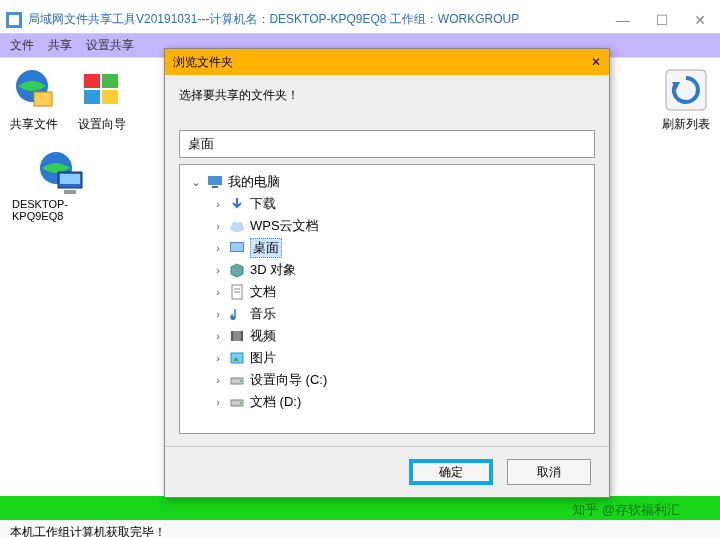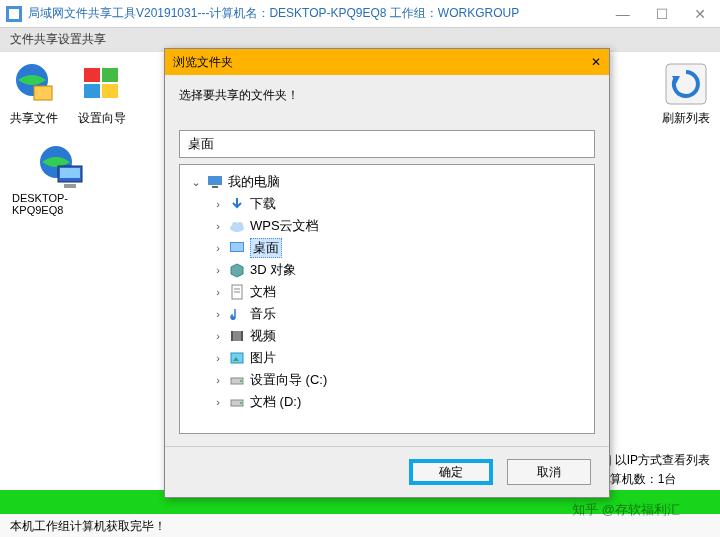--- a/index.html
+++ b/index.html
@@ -1,23 +1,23 @@
 <!DOCTYPE html>
 <html><head>
 <meta charset="utf-8">
 <style>
 * { box-sizing: border-box; margin: 0; padding: 0; font-family: "Microsoft YaHei", sans-serif; }
 body { width: 720px; height: 537px; background: #fff; overflow: hidden; position: relative; }
 
-.titlebar { height: 28px; background: #fff; border-bottom: 1px solid #d0d0d0; display: flex; align-items: center; padding: 0 6px; font-size: 12px; color: #2a6fb5; }
+.titlebar { height: 28px; background: #fff; border-bottom: 1px solid #d0d0d0; display: flex; align-items: center; padding: 0 6px; font-size: 12px; color: #2a6fb5; margin-top: 6px; }
 .titlebar .icon { width: 16px; height: 16px; margin-right: 6px; }
 .titlebar .controls { margin-left: auto; display: flex; gap: 10px; color: #888; font-size: 14px; }
 .titlebar .controls span { padding: 2px 8px; cursor: default; }
 
-.menubar { height: 24px; background: #e5e5e5; display: flex; align-items: center; padding: 0 10px; font-size: 12px; color: #333; border-bottom: 1px solid #e0e0e0; }
+.menubar { height: 24px; background: #c4b5fd; display: flex; align-items: center; padding: 0 10px; font-size: 12px; color: #333; gap: 14px; border-bottom: 1px solid #e0e0e0; }
 
 .toolbar { height: 82px; background: #fff; display: flex; align-items: center; padding: 4px 10px; gap: 20px; }
 .tool-btn { display: flex; flex-direction: column; align-items: center; font-size: 12px; gap: 2px; }
 .tool-btn .ic { width: 48px; height: 48px; display: flex; align-items: center; justify-content: center; }
 
 .mainarea { position: relative; height: 356px; background: #fff; padding: 10px 12px; }
 .desktop-item { display: flex; flex-direction: column; align-items: center; font-size: 11px; width: 100px; }
 .desktop-item .ic { width: 48px; height: 48px; }
 
 .greenbar { height: 24px; background: #18d41a; }
@@ -112,27 +112,20 @@
           <circle cx="18" cy="18" r="16" fill="#2a7ad4"></circle>
           <path d="M4 18 Q18 8 32 18 Q18 28 4 18" fill="#3c5"></path>
           <rect x="20" y="22" width="24" height="16" fill="#36c" stroke="#135"></rect>
           <rect x="22" y="24" width="20" height="10" fill="#8cf"></rect>
           <rect x="26" y="40" width="12" height="4" fill="#999"></rect>
         </svg>
     </span>
     <span>DESKTOP-KPQ9EQ8</span>
   </div>
 
-  <div class="right-bottom">
-    <label>
-      <input type="checkbox" style="">
-      <span>以IP方式查看列表</span>
-    </label>
-    <span>计算机数：1台</span>
-  </div>
 </div>
 
 <div class="greenbar"></div>
 
 <div class="statusbar">
   <span>本机工作组计算机获取完毕！</span>
 </div>
 
 <div class="dialog">
   <div class="dialog-title">

